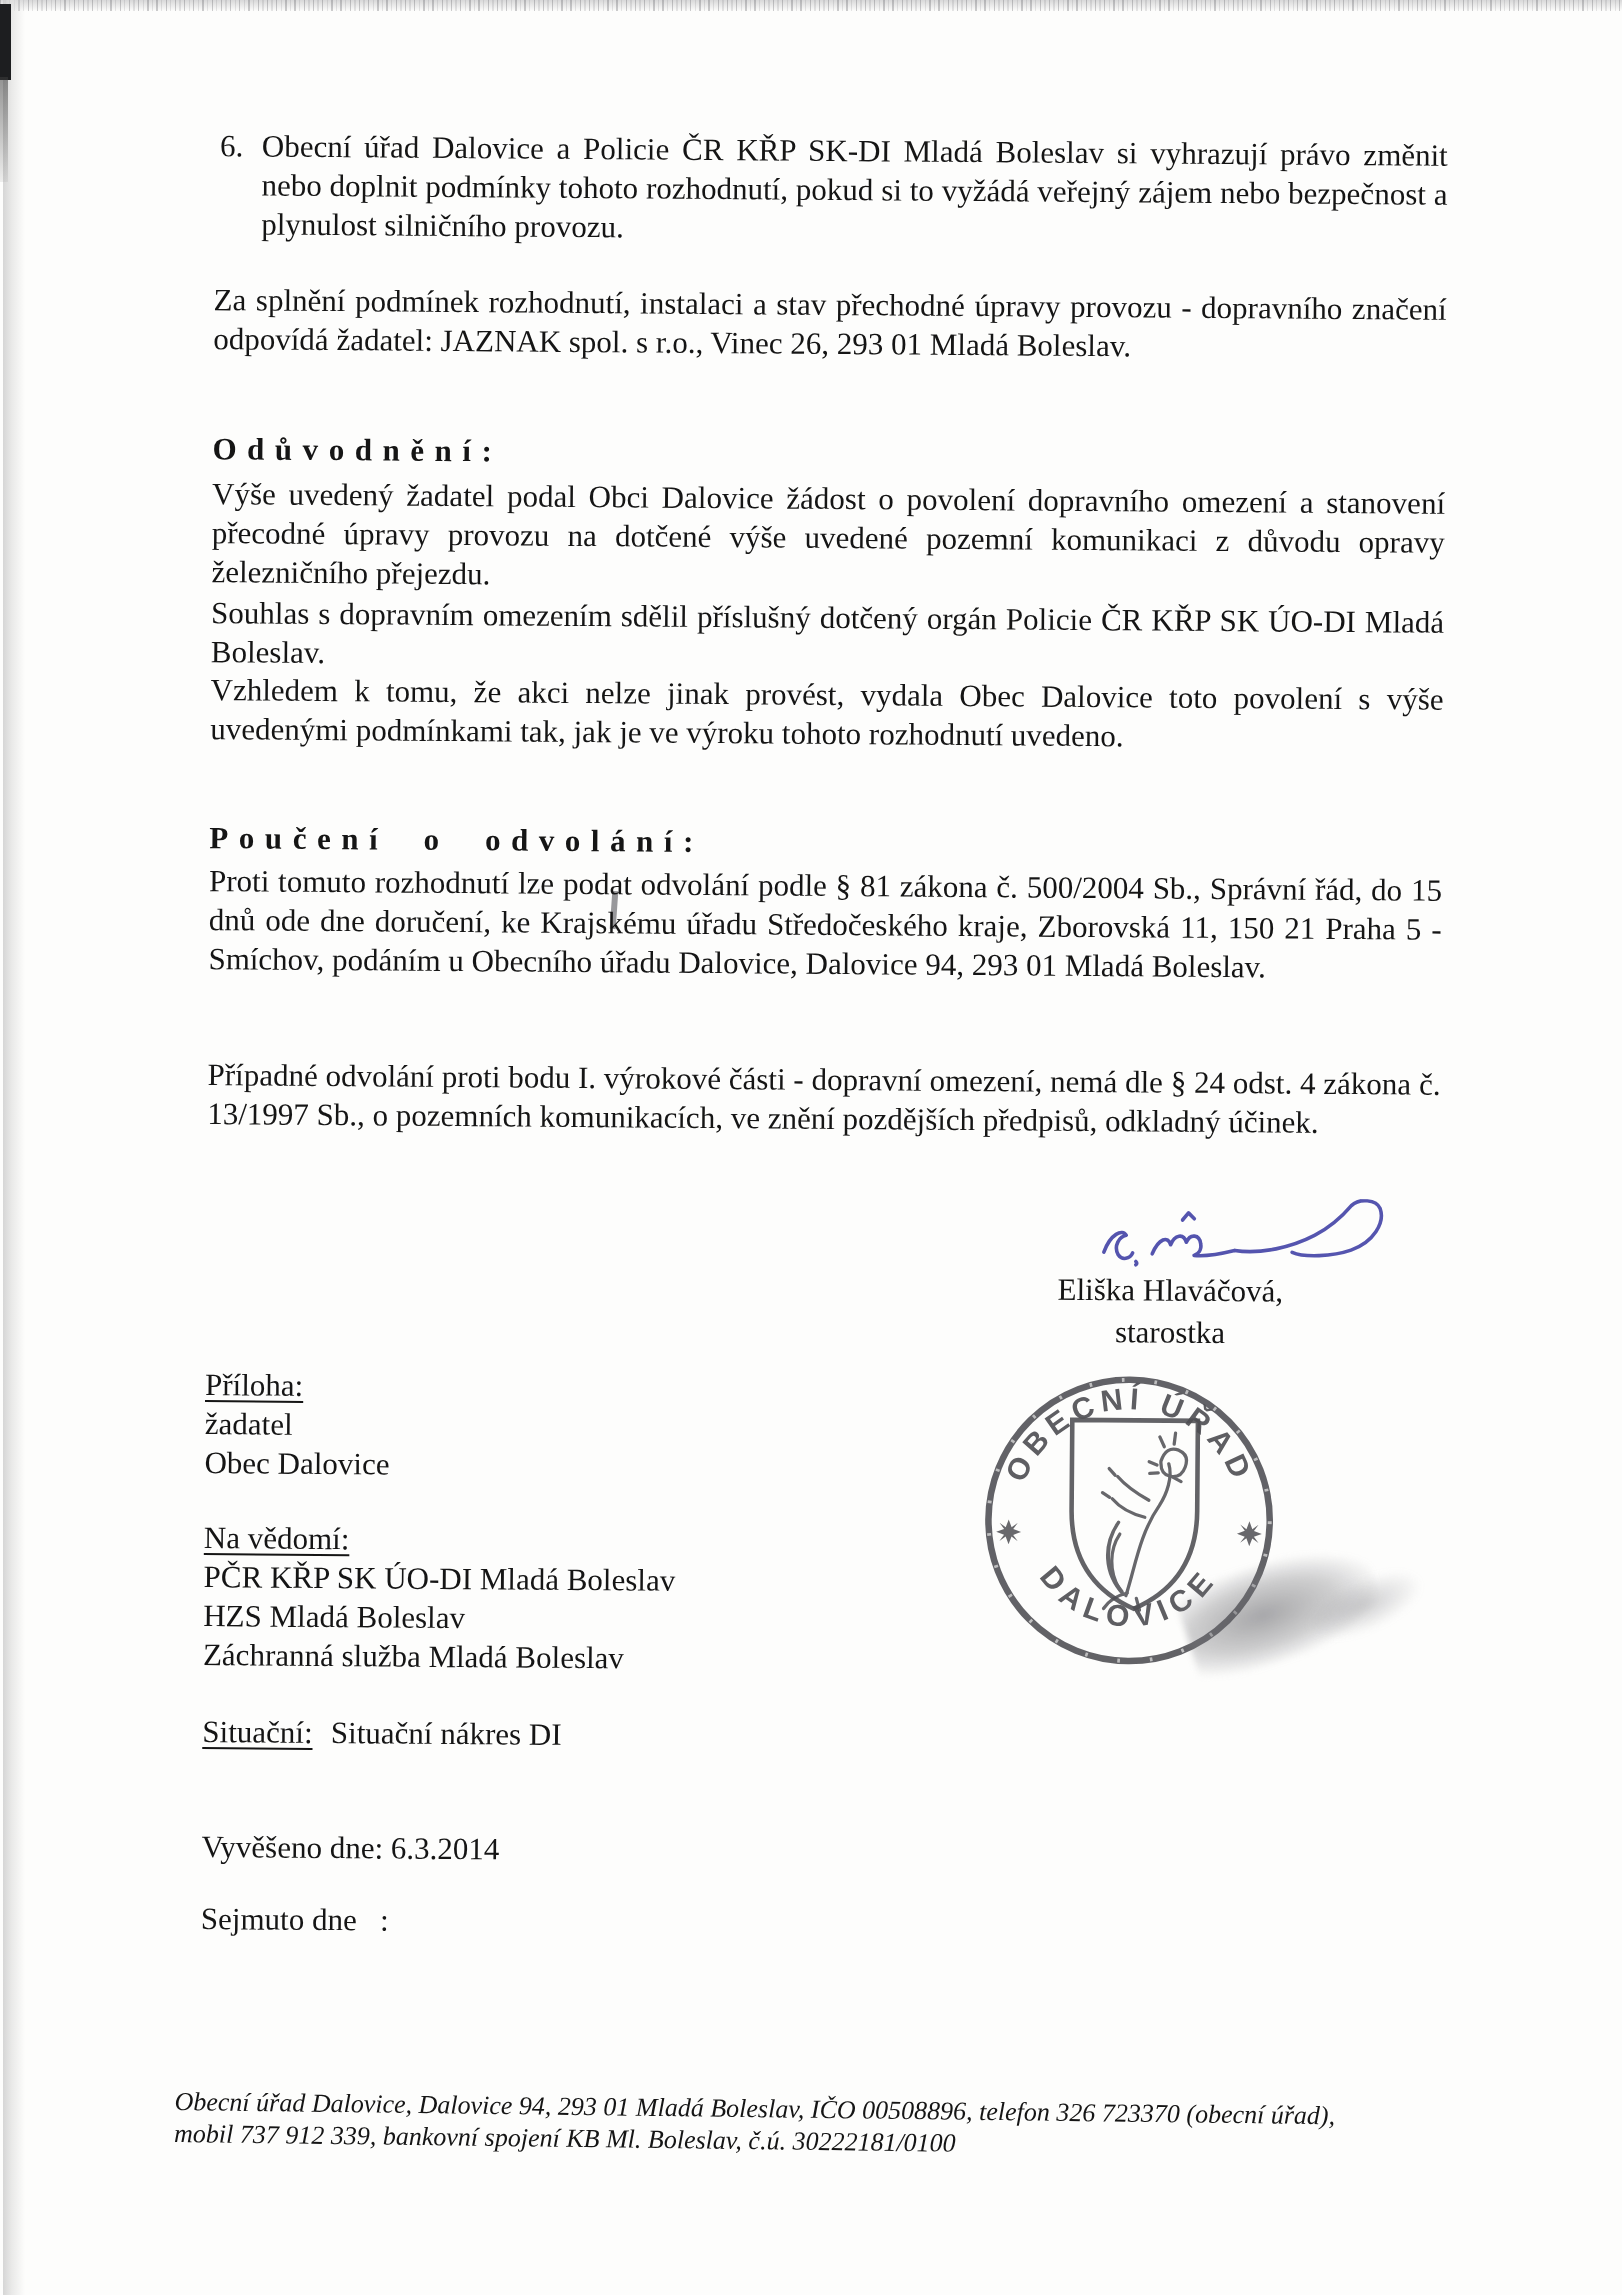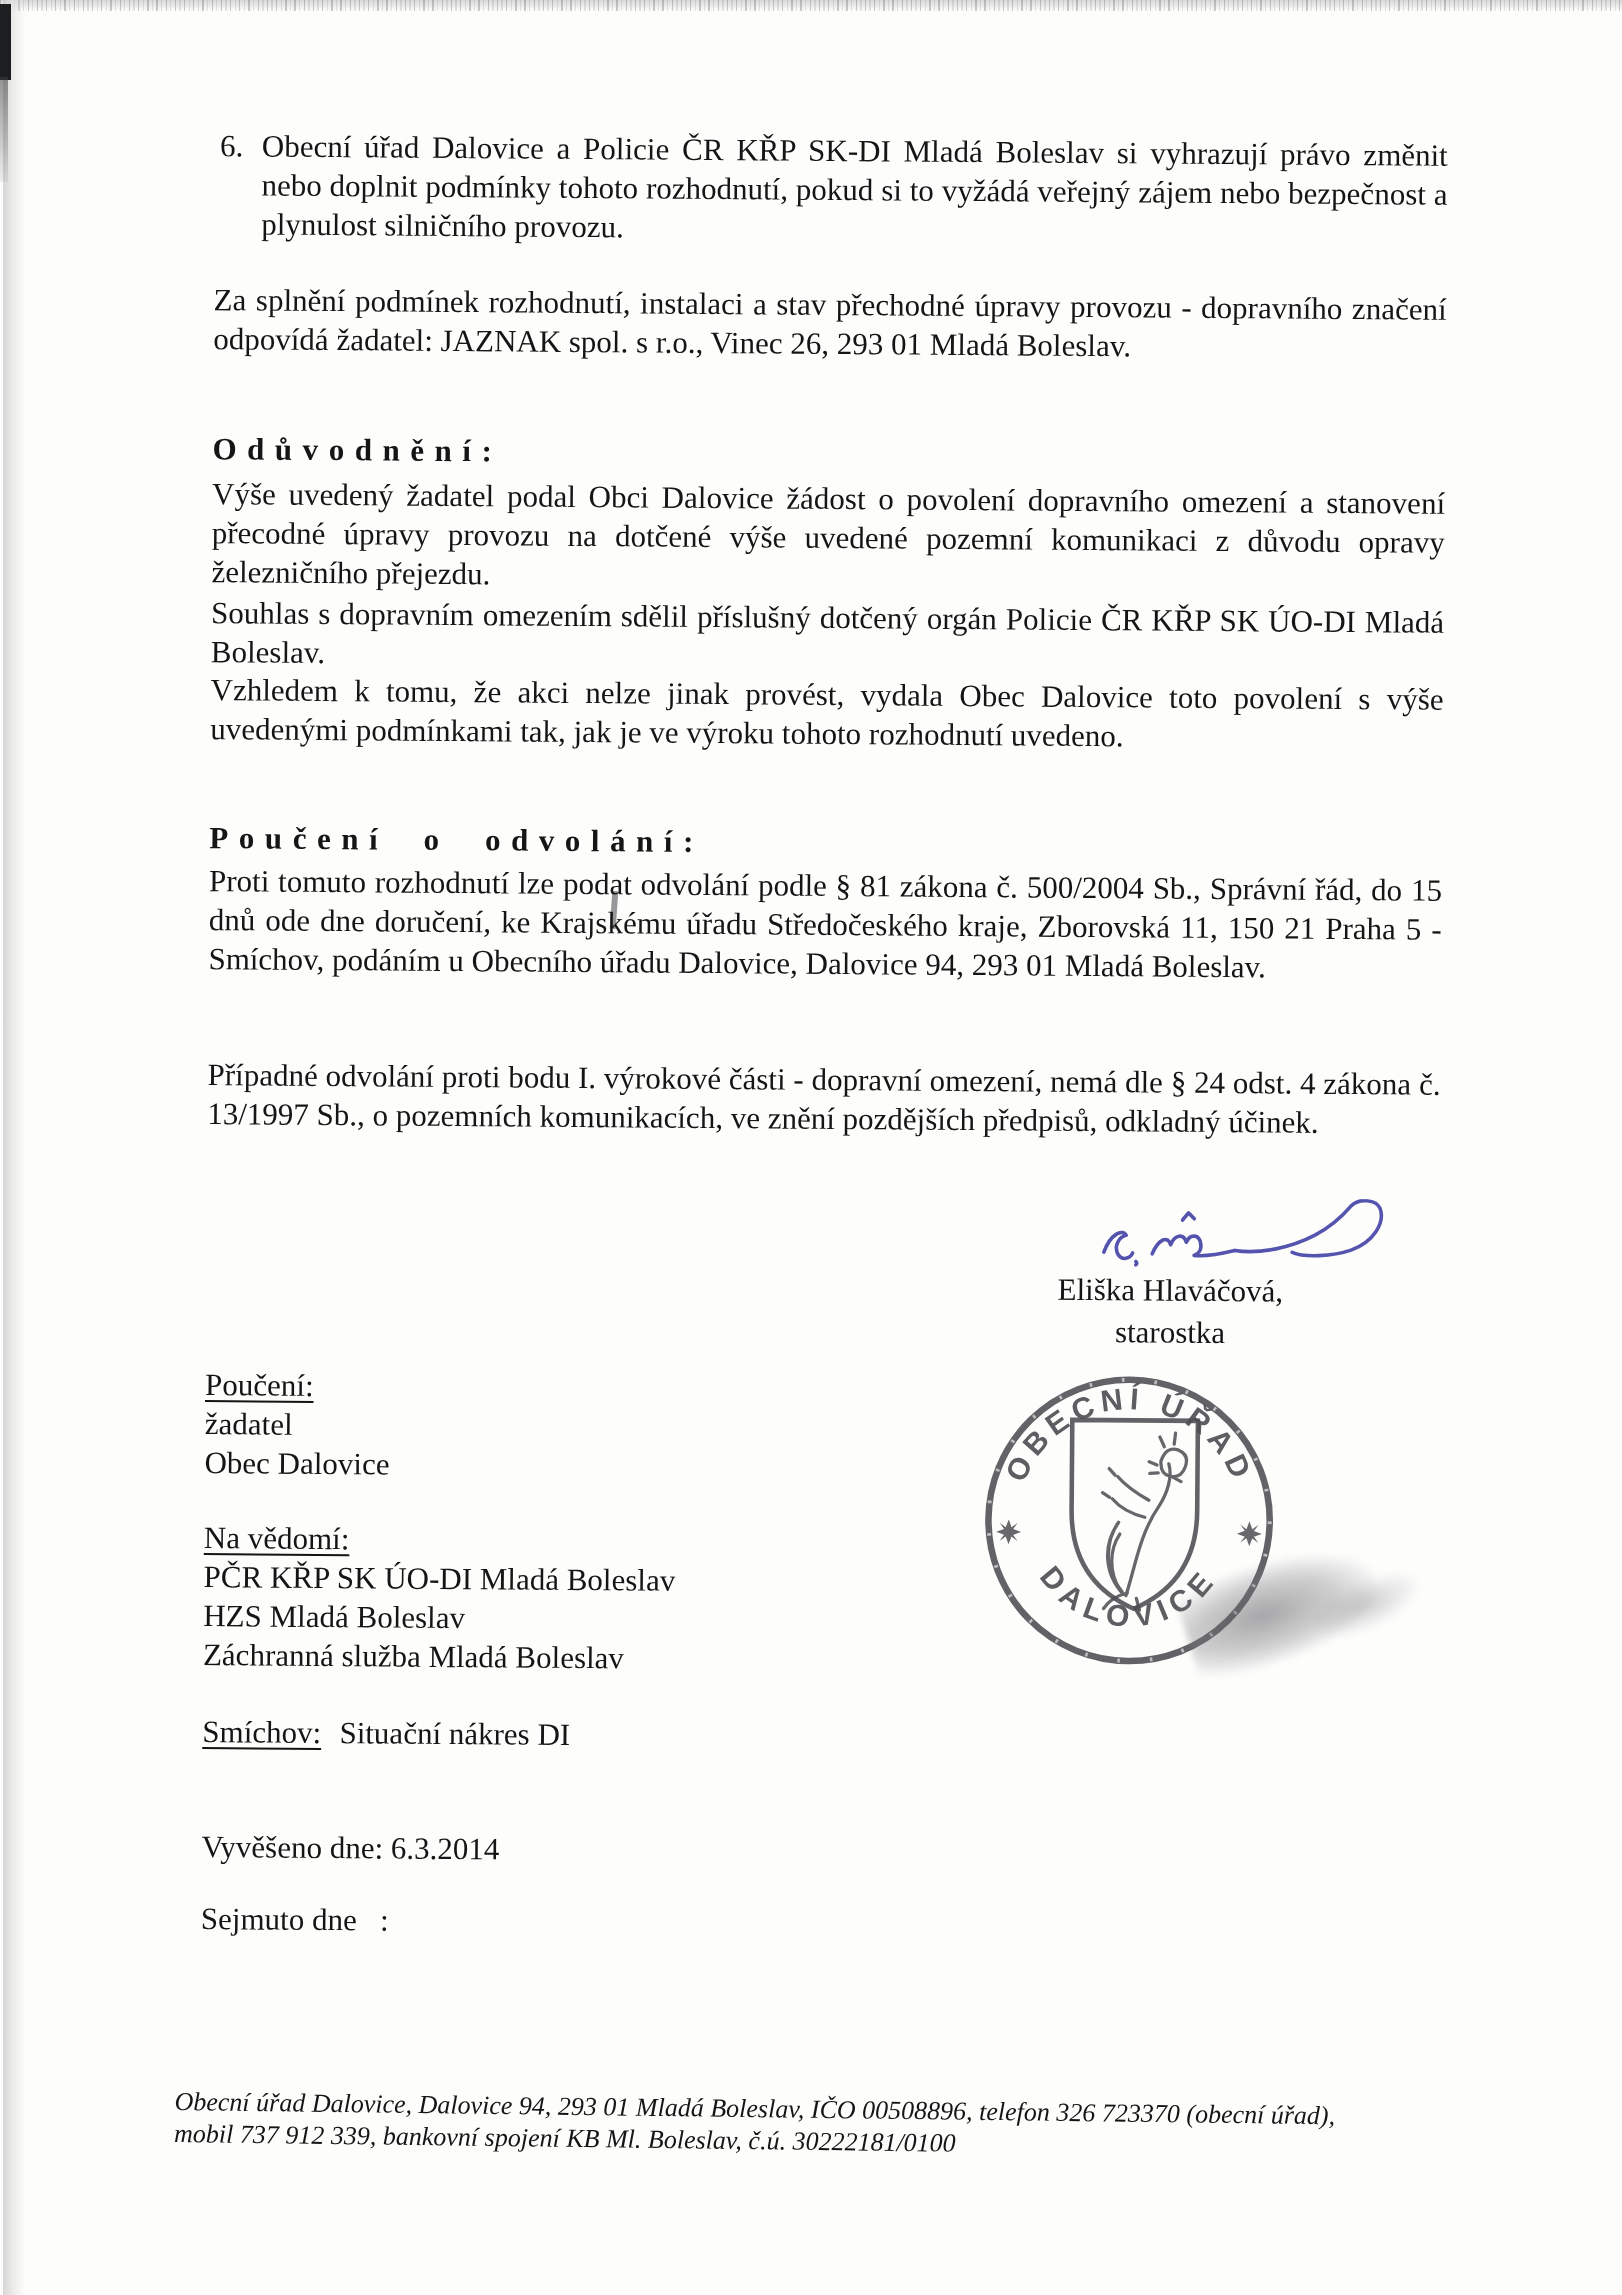--- a/index.html
+++ b/index.html
@@ -107,21 +107,21 @@
         <path d="M230,80 C270,86 318,74 352,56 C380,41 398,22 408,10 C420,-2 446,0 452,14 C460,36 442,66 408,78 C380,88 336,90 318,82"></path>
       </g>
     </svg>
 
     <div class="sig-block">
       <div>Eliška Hlaváčová,</div>
       <div>starostka</div>
     </div>
 
     <div class="listblock" style="top:1365px;">
-      <p><span class="u">Poučení:</span></p>
+      <p><span class="u">Příloha:</span></p>
       <p>žadatel</p>
       <p>Obec Dalovice</p>
     </div>
 
     <div class="stamp-wrap">
       <svg width="314" height="314" viewBox="0 0 480 480">
         <defs>
           <path id="arcTop" d="M70,237 A170,170 0 0 1 410,237"></path>
           <path id="arcBottom" d="M78,237 A162,162 0 0 0 402,237"></path>
         </defs>
@@ -162,21 +162,21 @@
 
     <div class="listblock" style="top:1518px;">
       <p><span class="u">Na vědomí:</span></p>
       <p>PČR KŘP SK ÚO-DI Mladá Boleslav</p>
       <p>HZS Mladá Boleslav</p>
       <p>Záchranná služba Mladá Boleslav</p>
     </div>
 
     <div class="listblock" style="top:1712px;">
       <p>
-        <span class="u">Smíchov:</span>
+        <span class="u">Situační:</span>
         <span class="inline-after">Situační nákres DI</span>
       </p>
     </div>
 
     <div class="listblock prewrap" style="top:1827px;">Vyvěšeno dne: 6.3.2014</div>
     <div class="listblock prewrap" style="top:1899px;">Sejmuto dne   :</div>
 
     <div class="footer">
       <p>Obecní úřad Dalovice, Dalovice 94, 293 01 Mladá Boleslav, IČO 00508896, telefon 326 723370 (obecní úřad),</p>
       <p>mobil 737 912 339, bankovní spojení KB Ml. Boleslav, č.ú. 30222181/0100</p>

